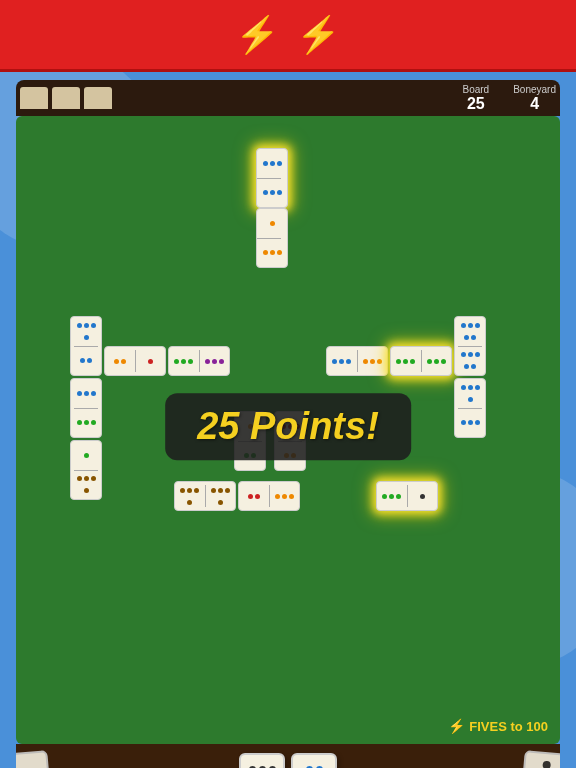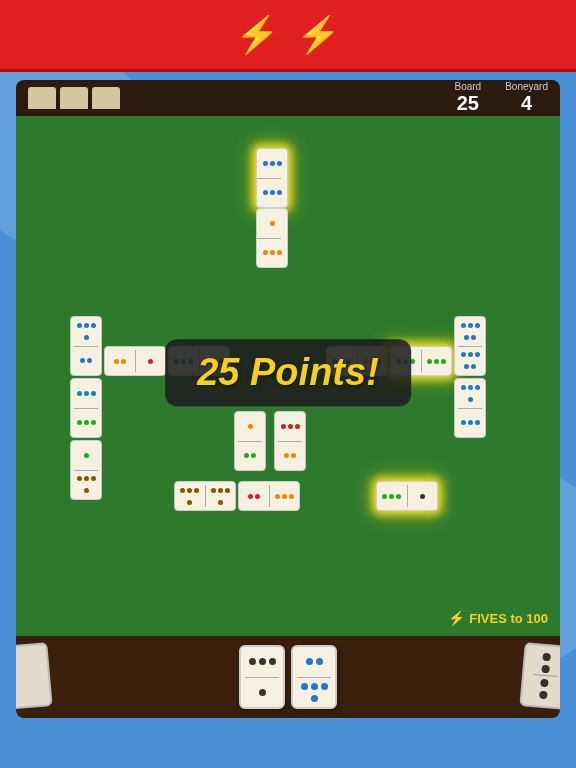--- a/index.html
+++ b/index.html
@@ -70,21 +70,21 @@
       overflow: hidden;
     }
 
     
     .info-bar {
       background: #2c1a0e;
       height: 36px;
       display: flex;
       align-items: center;
       justify-content: space-between;
-      padding: 0 12px;
+      padding: 0 4px;
     }
     .info-bar-left {
       display: flex;
       gap: 4px;
     }
     .score-tab {
       background: #d4c4a0;
       width: 28px;
       height: 22px;
       border-radius: 3px 3px 0 0;
@@ -99,31 +99,32 @@
     .info-col {
       display: flex;
       flex-direction: column;
       align-items: center;
     }
     .info-col .label {
       font-size: 10px;
       color: #ccc;
     }
     .info-col .value {
-      font-size: 20px;
+      font-size: 16px;
       font-weight: bold;
       color: white;
     }
 
     
     .felt-board {
       background: #2d7a2d;
       width: 100%;
-      height: 520px;
+      height: 628px;
       position: relative;
+      border-radius: 6px;
     }
 
     
     .bottom-tray {
       background: #3a1f0a;
       height: 82px;
       display: flex;
       align-items: center;
       justify-content: center;
       gap: 6px;

